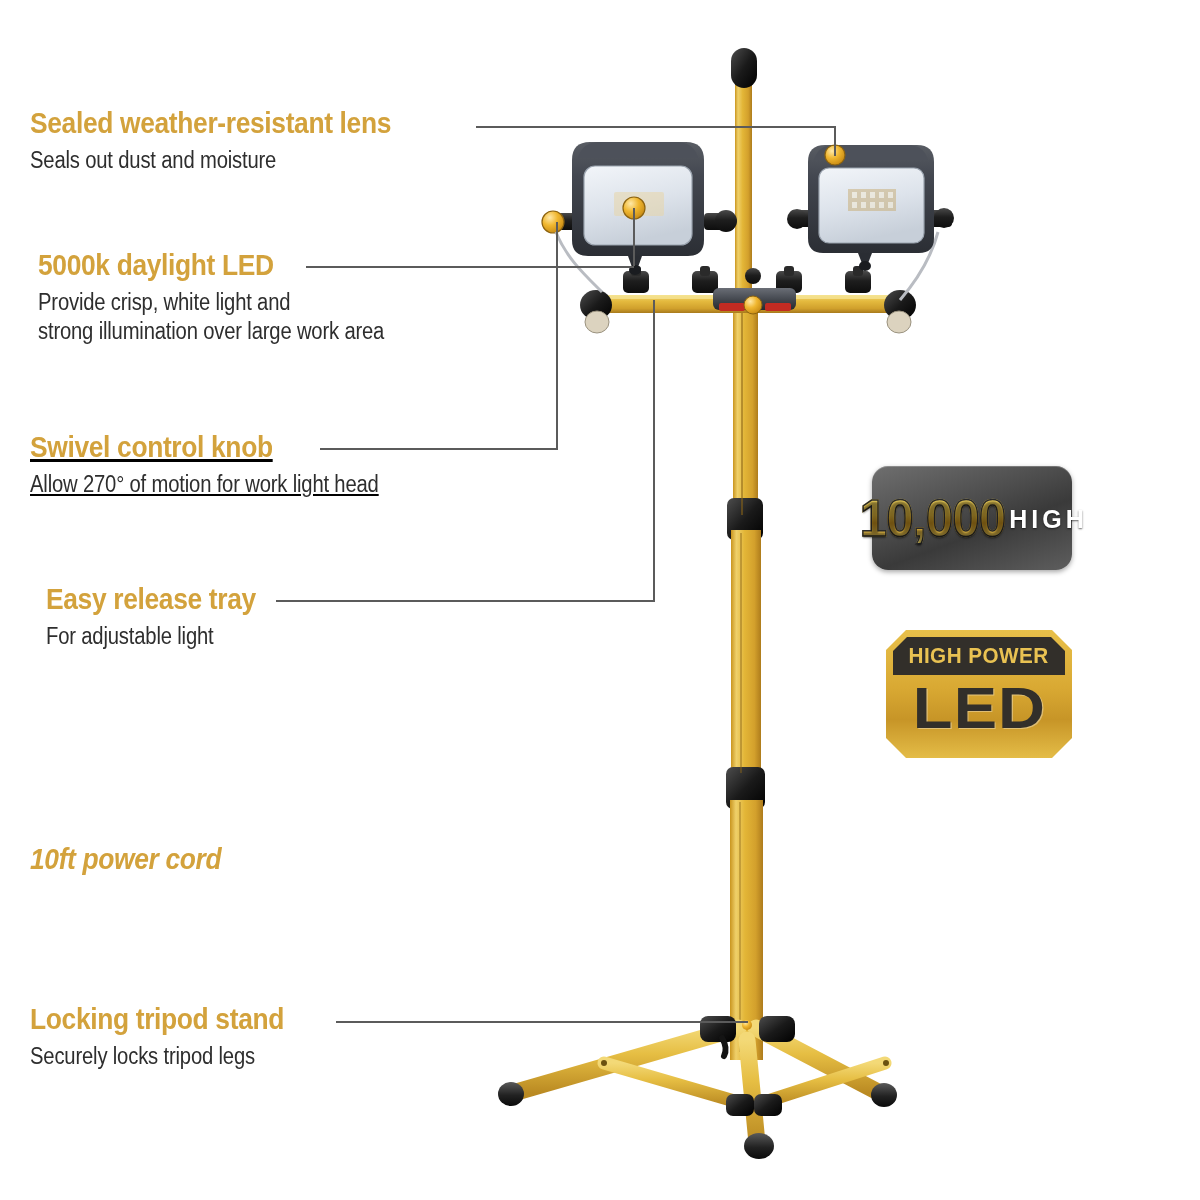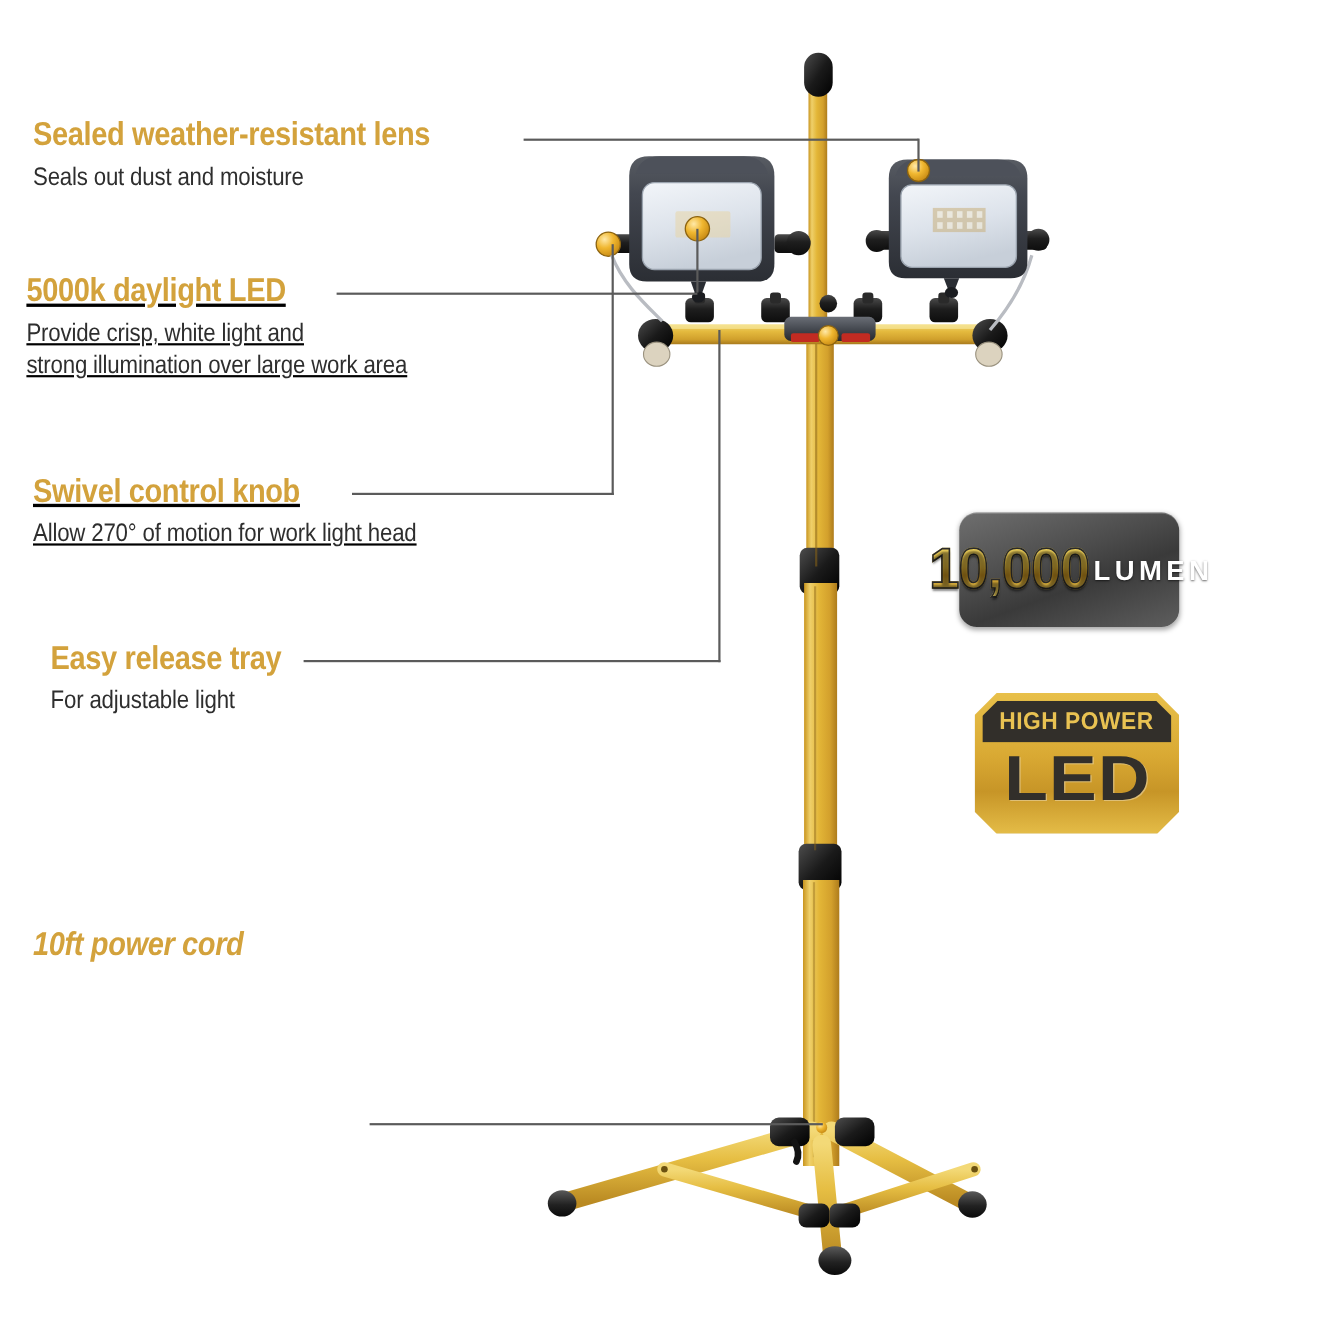--- a/index.html
+++ b/index.html
@@ -335,21 +335,21 @@
 
   <div class="lead-h" style="left:336px; top:1021px; width:412px;"></div>
 
   <div class="callout" style="left:30px; top:106px;">
     <div class="title">Sealed weather-resistant lens</div>
     <div class="sub">
       <span>Seals out dust and moisture</span>
     </div>
   </div>
 
-  <div class="callout" style="left:24px; top:248px;text-decoration:underline;">
+  <div class="callout" style="left:38px; top:248px;">
     <div class="title">5000k daylight LED</div>
     <div class="sub">
       <span>Provide crisp, white light and</span>
       <span>strong illumination over large work area</span>
     </div>
   </div>
 
   <div class="callout" style="left:30px; top:430px;text-decoration:underline;">
     <div class="title">Swivel control knob</div>
     <div class="sub">
@@ -361,24 +361,30 @@
     <div class="title">Easy release tray</div>
     <div class="sub">
       <span>For adjustable light</span>
     </div>
   </div>
 
   <div class="callout" style="left:30px; top:842px;font-style:italic;">
     <div class="title">10ft power cord</div>
   </div>
 
+  <div class="callout" style="left:30px; top:1002px;">
+    <div class="title">Locking tripod stand</div>
+    <div class="sub">
+      <span>Securely locks tripod legs</span>
+    </div>
+  </div>
 
   <div class="badge-lumen">
     <div class="num">10,000</div>
-    <div class="lumen">LUMEN</div>
+    <div class="lumen">HIGH</div>
   </div>
 
   <div class="badge-led">
     <div class="inner">
       <div class="hp-bar">
         <div class="hp-text">HIGH POWER</div>
       </div>
       <div class="led-text">LED</div>
     </div>
   </div>

